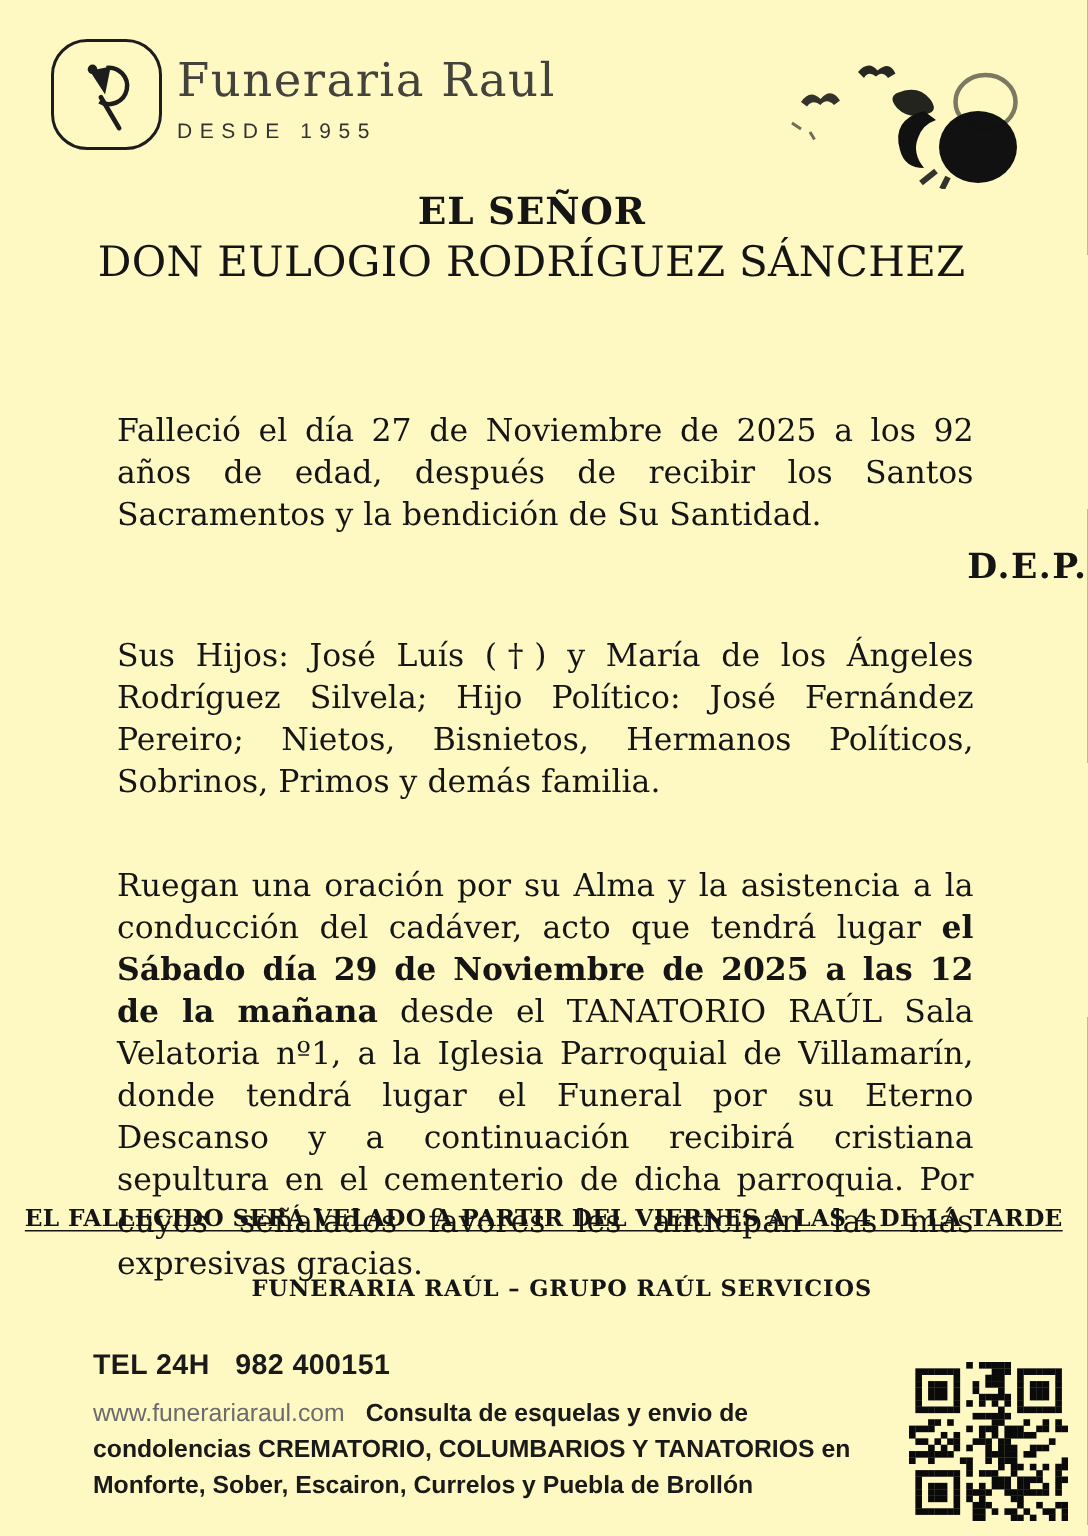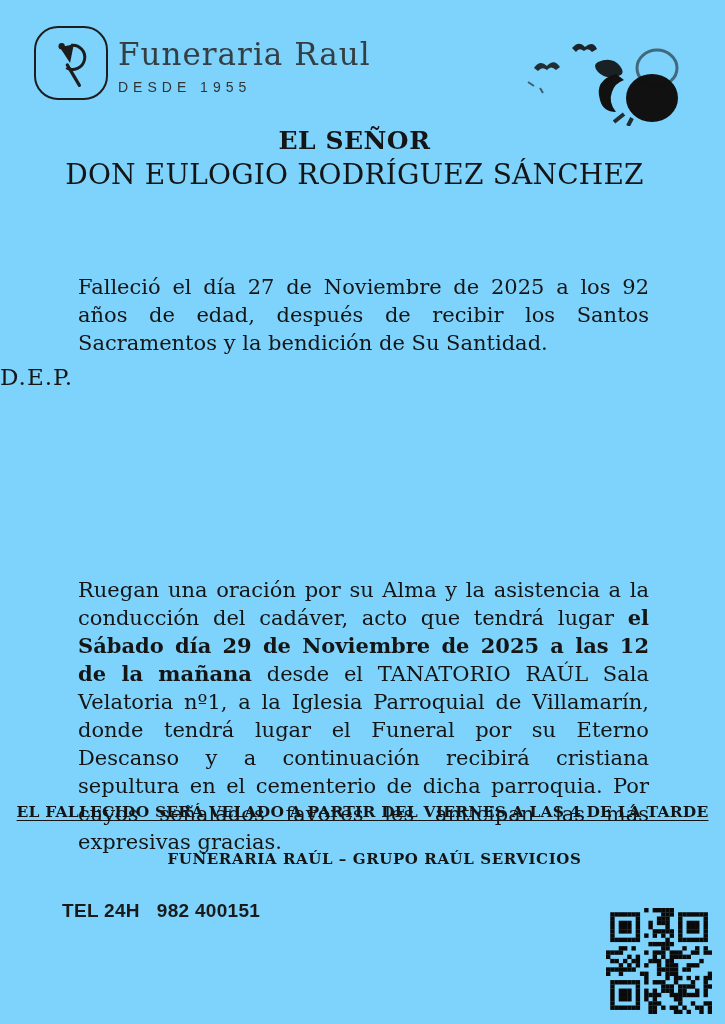--- a/index.html
+++ b/index.html
@@ -1,21 +1,21 @@
 <!DOCTYPE html>
 <html><head>
 <meta charset="utf-8">
 <style>
   html, body { margin: 0; padding: 0; background: #888; }
   .page {
     position: relative;
     width: 725px;
     height: 1024px;
     margin: 0 auto;
-    background: #7dd3fc;
+    background: #fef9c3;
     color: #151515;
     font-family: "DejaVu Serif", "Liberation Serif", serif;
     overflow: hidden;
   }
 
   
   .top-row {
     position: absolute;
     top: 26px; left: 34px; right: 30px;
     display: flex;
@@ -57,22 +57,22 @@
   
   .body-text {
     position: absolute;
     left: 78px;
     width: 571px;
     font-size: 21px;
     line-height: 28px;
     text-align: justify;
   }
   .p1 { top: 252px; }
-  .dep { position: absolute; top: 364px; left: 0; right: 0; text-align: left;
-         font-size: 23px; font-weight: normal; letter-spacing: 1px; }
+  .dep { position: absolute; top: 364px; left: 0; right: 0; text-align: right;
+         font-size: 23px; font-weight: bold; letter-spacing: 1px; }
   .p2 { top: 402px; }
   .p3 { top: 555px; }
   .bold-inline { font-weight: bold; }
 
   
   .wake-notice {
     position: absolute; top: 802px; left: 0; right: 0;
     text-align: center;
     font-size: 15.5px; font-weight: bold;
     letter-spacing: .2px;
@@ -139,29 +139,31 @@
   <div class="title-block">
     <div class="title-1">EL SEÑOR</div>
     <div class="title-2">DON EULOGIO RODRÍGUEZ SÁNCHEZ</div>
   </div>
 
 
   <p class="body-text p1">Falleció el día 27 de Noviembre de 2025 a los 92 años de edad, después de recibir los Santos Sacramentos y la bendición de Su Santidad.</p>
 
   <div class="dep">D.E.P.</div>
 
+  <p class="body-text p2">Sus Hijos: José Luís (†) y María de los Ángeles Rodríguez Silvela; Hijo Político: José Fernández Pereiro; Nietos, Bisnietos, Hermanos Políticos, Sobrinos, Primos y demás familia.</p>
 
   <p class="body-text p3"><span>Ruegan una oración por su Alma y la asistencia a la conducción del cadáver, acto que tendrá lugar </span><span class="bold-inline">el Sábado día 29 de Noviembre de 2025 a las 12 de la mañana</span><span> desde el TANATORIO RAÚL Sala Velatoria nº1, a la Iglesia Parroquial de Villamarín, donde tendrá lugar el Funeral por su Eterno Descanso y a continuación recibirá cristiana sepultura en el cementerio de dicha parroquia. Por cuyos señalados favores les anticipan las más expresivas gracias.</span></p>
 
   <div class="wake-notice"><span>EL FALLECIDO SERÁ VELADO A PARTIR DEL VIERNES A LAS 4 DE LA TARDE</span></div>
 
   <div class="company-line">FUNERARIA RAÚL – GRUPO RAÚL SERVICIOS</div>
 
   <div class="footer">
     <div class="phone-line"><span>TEL 24H</span><span class="phone-number">982 400151</span></div>
+    <div class="services-line"><span class="website">www.funerariaraul.com</span><span class="svc-bold">Consulta de esquelas y envio de condolencias </span><span class="svc-bold">CREMATORIO, COLUMBARIOS Y TANATORIOS</span><span class="svc-bold"> en Monforte, Sober, Escairon, Currelos y Puebla de Brollón</span></div>
   </div>
 
   <svg class="qr" id="qr-svg" viewBox="0 0 25 25">
       <rect x="1" y="1" width="1.04" height="1.04" fill="#0a0a0a"></rect>
       <rect x="2" y="1" width="1.04" height="1.04" fill="#0a0a0a"></rect>
       <rect x="3" y="1" width="1.04" height="1.04" fill="#0a0a0a"></rect>
       <rect x="4" y="1" width="1.04" height="1.04" fill="#0a0a0a"></rect>
       <rect x="5" y="1" width="1.04" height="1.04" fill="#0a0a0a"></rect>
       <rect x="6" y="1" width="1.04" height="1.04" fill="#0a0a0a"></rect>
       <rect x="7" y="1" width="1.04" height="1.04" fill="#0a0a0a"></rect>

